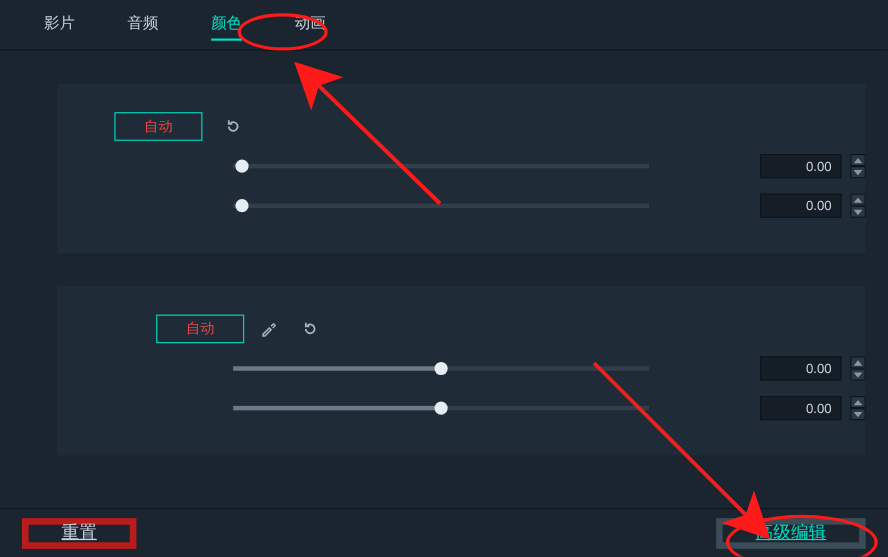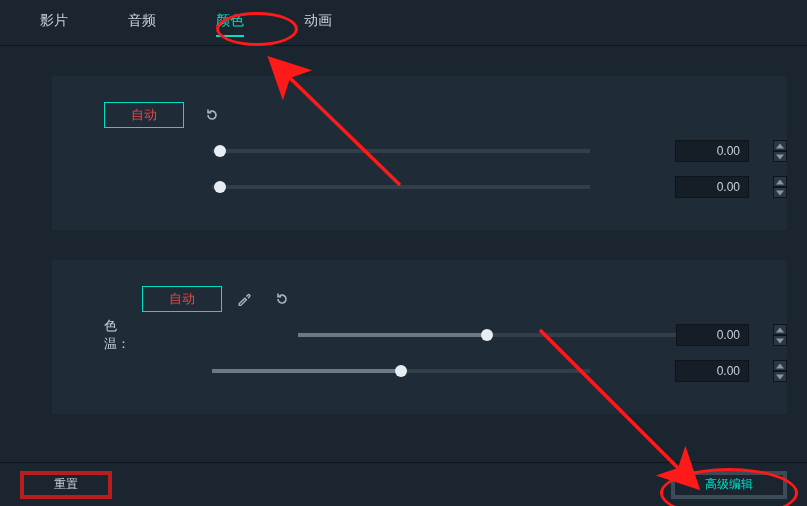--- a/index.html
+++ b/index.html
@@ -1,19 +1,19 @@
 <!DOCTYPE html>
 <html><head>
 <meta charset="utf-8">
 <style>
   * { box-sizing: border-box; margin: 0; padding: 0; }
   html, body { width: 807px; height: 506px; background: #1a2530; font-family: "Microsoft YaHei", sans-serif; color: #c9d3dc; overflow: hidden; }
   body { position: relative; }
 
-  .tabs { display: flex; gap: 60px; padding: 12px 40px 8px 40px; border-bottom: 1px solid #0d141b; height: 46px; }
+  .tabs { display: flex; gap: 48px; padding: 12px 40px 8px 40px; border-bottom: 1px solid #0d141b; height: 46px; }
   .tab { font-size: 14px; color: #c9d3dc; cursor: pointer; padding-bottom: 8px; }
   .tab.active { color: #00e0c7; border-bottom: 2px solid #00e0c7; }
 
   .section { padding: 18px 20px 0 20px; }
   .section-header { display: flex; align-items: center; gap: 8px; font-size: 14px; color: #e6edf3; }
   .chevron { width: 14px; height: 14px; display: inline-block; }
   .chevron svg { width: 14px; height: 14px; fill: #c9d3dc; }
   .checkbox { width: 14px; height: 14px; border: 1px solid #00e0c7; background: #00e0c7; display: inline-flex; align-items: center; justify-content: center; }
   .checkbox svg { width: 10px; height: 10px; stroke: #0b1218; stroke-width: 2.5; fill: none; }
 
@@ -25,27 +25,27 @@
   .reset-icon { width: 20px; height: 20px; margin-left: 18px; display: inline-flex; align-items: center; justify-content: center; cursor: pointer; }
   .reset-icon svg { width: 16px; height: 16px; fill: none; stroke: #a8b5bf; stroke-width: 2; }
 
   .eyedrop-icon { width: 20px; height: 20px; margin-left: 12px; display: inline-flex; align-items: center; justify-content: center; cursor: pointer; }
   .eyedrop-icon svg { width: 16px; height: 16px; fill: none; stroke: #a8b5bf; stroke-width: 1.8; }
 
   .slider-track { position: relative; flex: 0 0 378px; height: 4px; background: #323f4a; margin-left: 0; }
   .slider-fill { position: absolute; left: 0; top: 0; height: 100%; background: #6b7a86; }
   .slider-thumb { position: absolute; top: 50%; width: 12px; height: 12px; border-radius: 50%; background: #e6edf3; transform: translate(-50%, -50%); cursor: pointer; }
 
-  .value-box { margin-left: auto; margin-right: 24px; width: 74px; height: 22px; background: #151e27; border: 1px solid #0d141b; display: flex; align-items: center; justify-content: flex-end; padding-right: 8px; font-size: 12px; color: #c9d3dc; }
+  .value-box { margin-left: auto; margin-right: 8px; width: 74px; height: 22px; background: #151e27; border: 1px solid #0d141b; display: flex; align-items: center; justify-content: flex-end; padding-right: 8px; font-size: 12px; color: #c9d3dc; }
   .spinner { width: 14px; margin-right: 0; display: flex; flex-direction: column; }
   .spinner-btn { width: 14px; height: 11px; background: #2a3845; border: 1px solid #0d141b; display: flex; align-items: center; justify-content: center; cursor: pointer; }
   .spinner-btn svg { width: 8px; height: 6px; fill: #8a97a2; }
 
   .bottom-bar { position: absolute; left: 0; right: 0; bottom: 0; height: 44px; border-top: 1px solid #0d141b; display: flex; align-items: center; padding: 0 20px; background: #1a2530; }
-  .btn-plain { display: inline-flex; align-items: center; justify-content: center; height: 28px; padding: 0 30px; border: 4px solid #b91c1c; color: #c9d3dc; font-size: 12px; background: transparent; cursor: pointer; }
+  .btn-plain { display: inline-flex; align-items: center; justify-content: center; height: 28px; padding: 0 30px; border: 6px solid #b91c1c; color: #c9d3dc; font-size: 16px; background: transparent; cursor: pointer; text-decoration: underline; }
   .btn-plain.right { margin-left: auto; color: #00e0c7; border-color: #3c4b58; }
 
   .annot { position: absolute; pointer-events: none; }
   .ellipse { border: 3px solid #ff1a1a; border-radius: 50%; }
   .arrow-svg { position: absolute; left: 0; top: 0; width: 807px; height: 506px; }
 </style>
 </head>
 <body>
 
 <div class="tabs">
@@ -118,21 +118,20 @@
             <path d="M4 16l7-7 2 2-7 7-2 0 0-2zM13 7l2-2a1.4 1.4 0 0 1 2 2l-2 2"></path>
           </svg>
       </span>
       <span class="reset-icon">
         <svg viewBox="0 0 20 20">
             <path d="M5 10a5 5 0 1 0 2-4M5 3v4h4"></path>
           </svg>
       </span>
     </div>
     <div class="row">
-      <div class="row-label">色温：</div>
       <div style="width:160px;"></div>
       <div class="slider-track">
         <div class="slider-fill" style="width:50%;"></div>
         <div class="slider-thumb" style="left:50%;"></div>
       </div>
       <div class="value-box">0.00</div>
       <div class="spinner">
         <div class="spinner-btn">
             <svg viewBox="0 0 10 6">
               <path d="M0 6l5-6 5 6z"></path>

